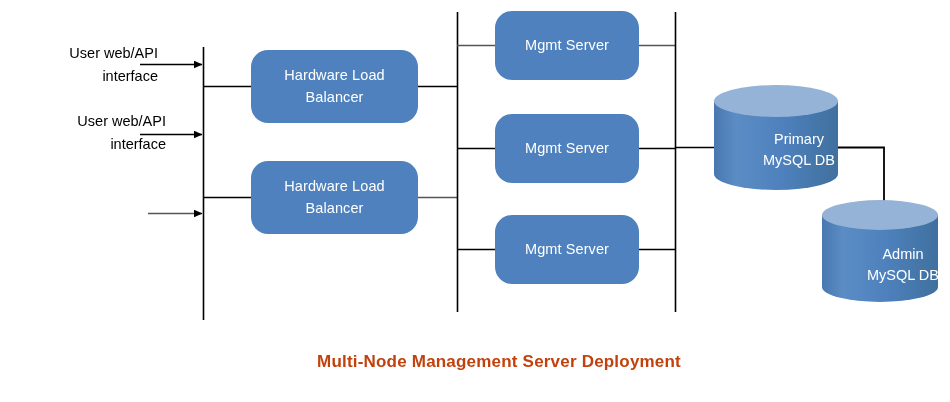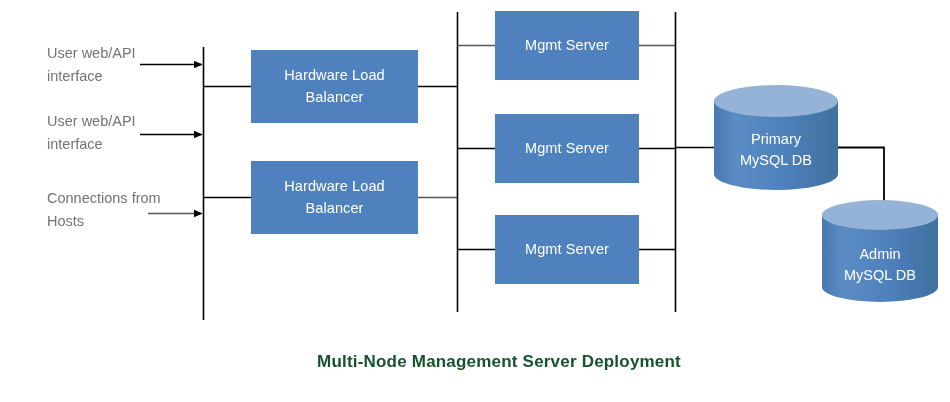--- a/index.html
+++ b/index.html
@@ -32,53 +32,54 @@
     display: flex;
     align-items: center;
     justify-content: center;
     text-align: center;
     font-family: "Liberation Sans", sans-serif;
     font-size: 14.5px;
     line-height: 1.45;
     letter-spacing: 0.1px;
     box-sizing: border-box;
     padding: 2px 6px;
+    border-radius: 17px;
   }
   .edge-label {
     position: absolute;
-    color: #737373;
+    color: #000000;
     font-family: "Liberation Sans", sans-serif;
     font-size: 14.5px;
     line-height: 1.62;
     white-space: pre-line;
-    text-align: left;
-    margin-left: 21px;
+    text-align: right;
   }
   .cylinder {
     position: absolute;
+    padding-left: 46px;
   }
   .cyl-label {
     position: absolute;
     left: 0;
     right: 0;
     color: #ffffff;
     text-align: center;
     font-family: "Liberation Sans", sans-serif;
     font-size: 14.5px;
     line-height: 1.45;
     white-space: pre-line;
     pointer-events: none;
   }
   #diagram-title {
     position: absolute;
     left: 0;
     right: 0;
     top: 352px;
     text-align: center;
-    color: #14532d;
+    color: #c2410c;
     font-family: "Liberation Sans", sans-serif;
     font-size: 17px;
     font-weight: bold;
     letter-spacing: 0.2px;
     padding-left: 48px;
   }
 </style>
 </head>
 <body>
 
@@ -135,22 +136,20 @@
       <ellipse cx="880" cy="215" rx="58" ry="15" fill="#94B3D7"></ellipse>
     </g>
   </svg>
 
   <div class="edge-label" style="left:26px; top:42px; width:132px;">User web/API
 interface</div>
 
   <div class="edge-label" style="left:26px; top:110px; width:140px;">User web/API
 interface</div>
 
-  <div class="edge-label" style="left:26px; top:187px; width:145px;">Connections from
-Hosts</div>
 
   <div class="node-box" style="left:251px; top:50px; width:167px; height:73px;">Hardware Load
 Balancer</div>
 
   <div class="node-box" style="left:251px; top:161px; width:167px; height:73px;">Hardware Load
 Balancer</div>
 
   <div class="node-box" style="left:495px; top:11px; width:144px; height:69px;">Mgmt Server</div>
 
   <div class="node-box" style="left:495px; top:114px; width:144px; height:69px;">Mgmt Server</div>

